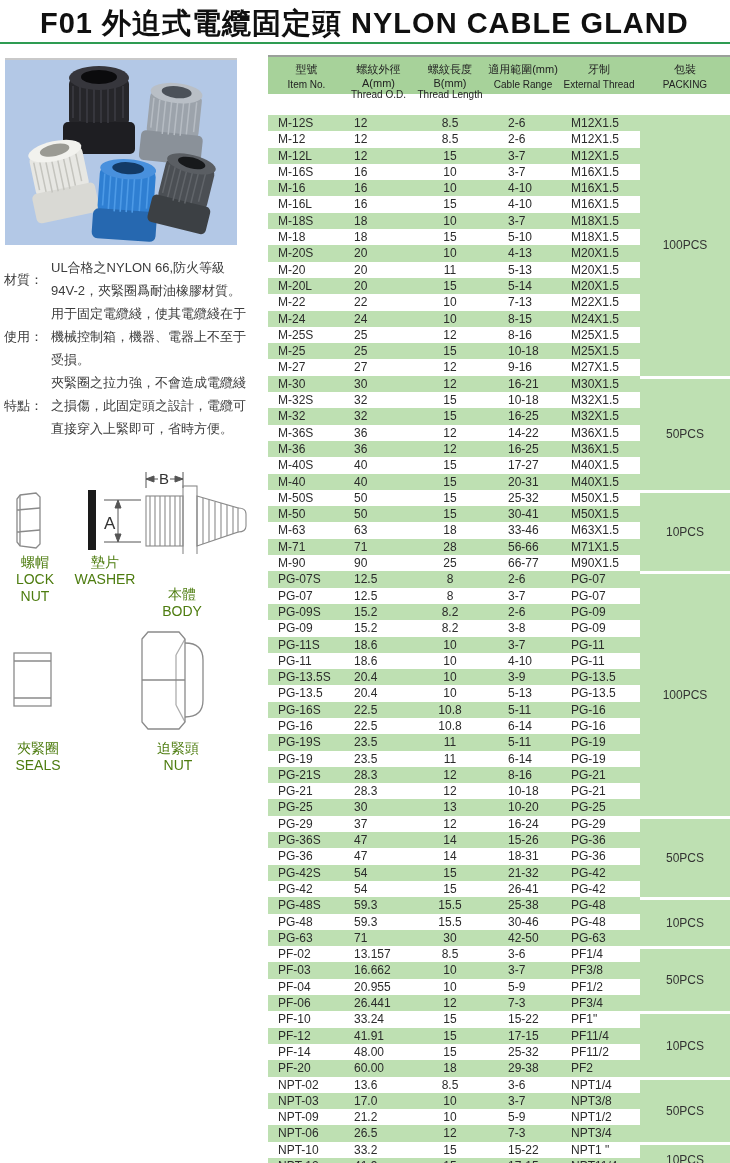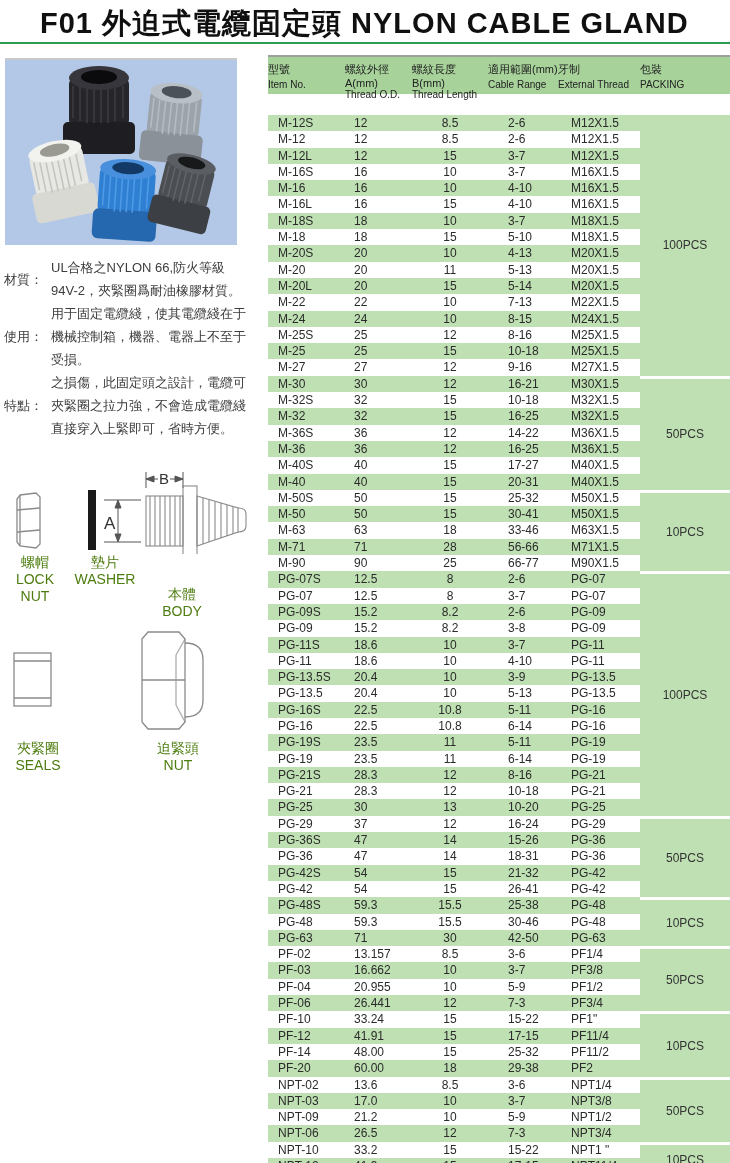--- a/index.html
+++ b/index.html
@@ -23,21 +23,21 @@
 
   .diag1{position:absolute;left:0;top:448px;}
   .diag2-seals{position:absolute;left:13px;top:652px;}
   .diag2-nut{position:absolute;left:140px;top:630px;}
   .dlabel{position:absolute;width:64px;text-align:center;font-size:14px;color:#4d7c0f;line-height:17px;}
 
   
   .spec-table{position:absolute;left:268px;top:55px;width:462px;border-top:2px solid #9aa09a;}
   .t-header{display:flex;background:#a7d29a;height:37px;}
   .hcell{display:flex;flex-direction:column;justify-content:space-between;
-    padding:5px 0 4px;box-sizing:border-box;color:#222;}
+    padding:5px 0 4px;box-sizing:border-box;text-align:center;color:#222;}
   .hzh{font-size:11px;}
   .hen{font-size:10px;}
   .c0{width:77px;} .c1{width:67px;} .c2{width:76px;} .c3{width:70px;} .c4{width:82px;} .c5{width:90px;}
   .t-rows{position:relative;margin-top:21px;width:462px;background:#fff;}
   .trow{display:flex;width:372px;height:16.3px;line-height:16.4px;font-size:12px;color:#2b2b2b;}
   .trow.odd{background:#bee0b2;}
   .trow.even{background:#fff;}
   .tcell{box-sizing:border-box;overflow:hidden;white-space:nowrap;}
   .tcell.c0{padding-left:10px;}
   .tcell.c1{padding-left:9px;}
@@ -115,22 +115,22 @@
         <div class="desc-label">使用：</div>
         <div class="desc-lines">
           <div>用于固定電纜綫，使其電纜綫在于</div>
           <div>機械控制箱，機器、電器上不至于</div>
           <div>受損。</div>
         </div>
       </div>
       <div class="desc-item">
         <div class="desc-label">特點：</div>
         <div class="desc-lines">
+          <div>夾緊圈之拉力強，不會造成電纜綫</div>
           <div>之損傷，此固定頭之設計，電纜可</div>
-          <div>夾緊圈之拉力強，不會造成電纜綫</div>
           <div>直接穿入上緊即可，省時方便。</div>
         </div>
       </div>
     </div>
 
   <svg class="diag1" width="260" height="106" viewBox="0 0 260 106">
     <g stroke="#8a8a8a" stroke-width="1.3" fill="none">
       <path d="M20 47 L36 45 L40 49 L40 96 L36 100 L20 98 L17 94 L17 51 Z"></path>
       <path d="M17 62 L40 60 M17 84 L40 82 M20 47 L20 98"></path>
     </g>

